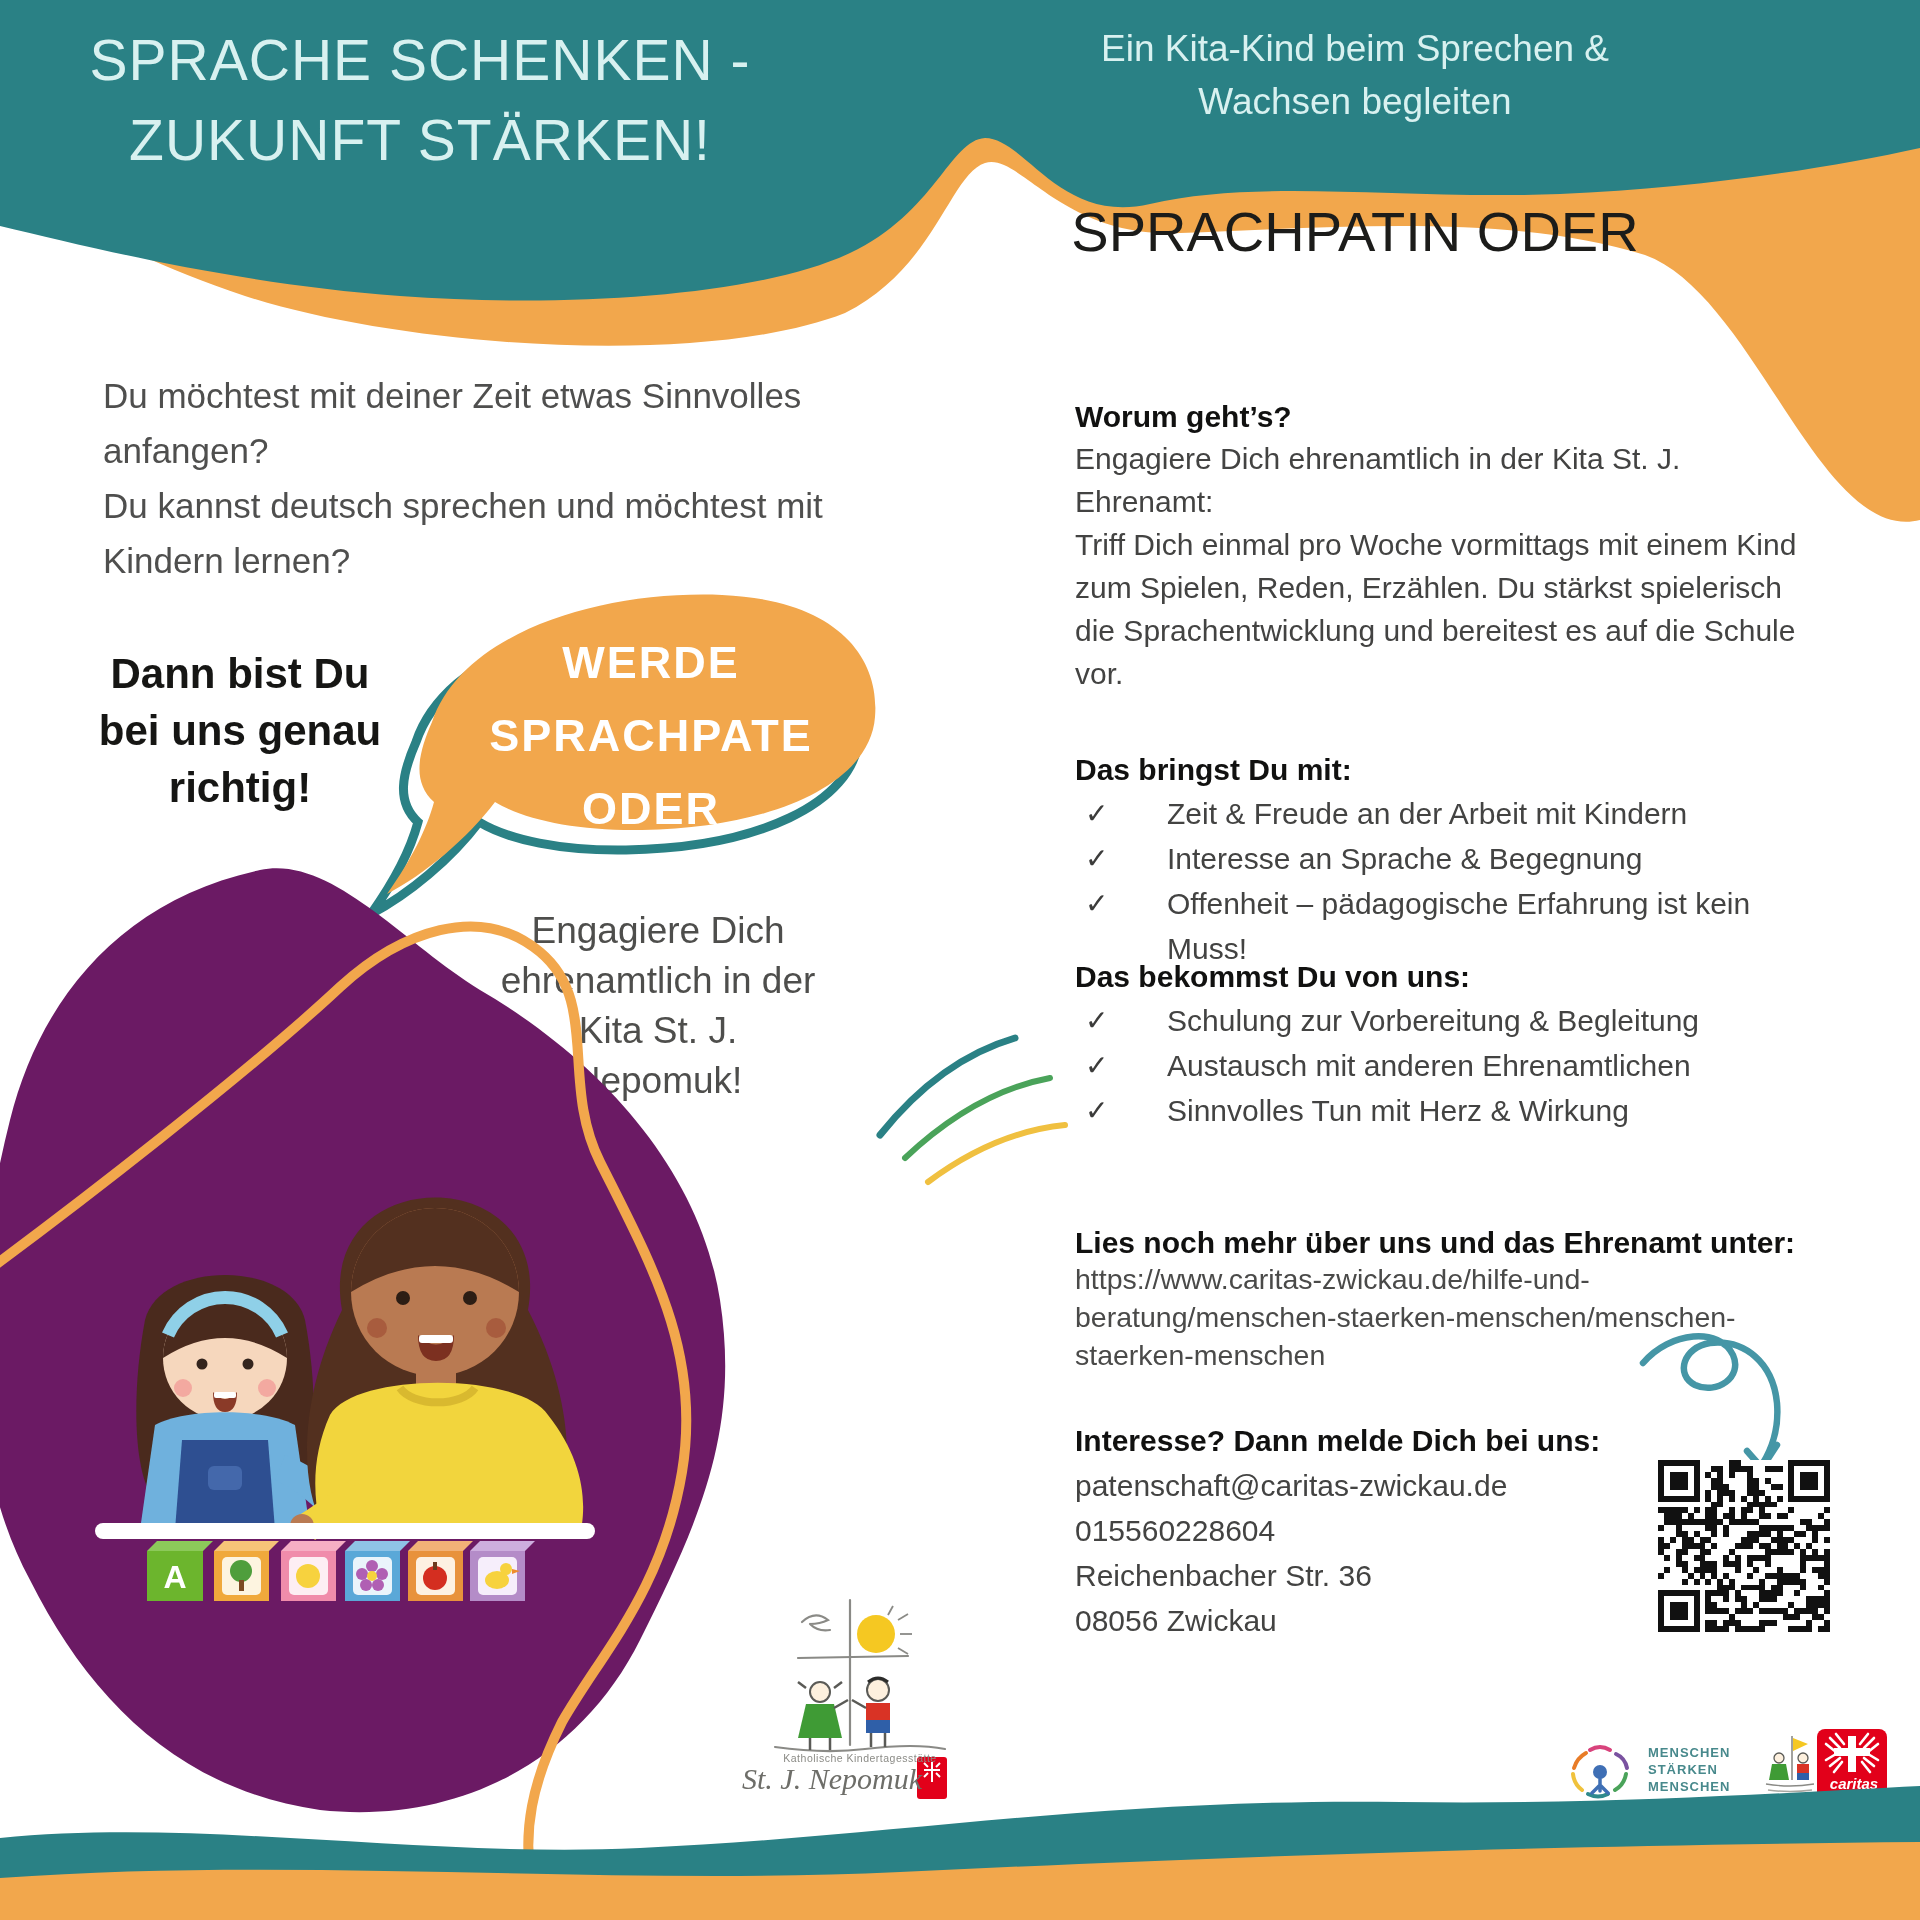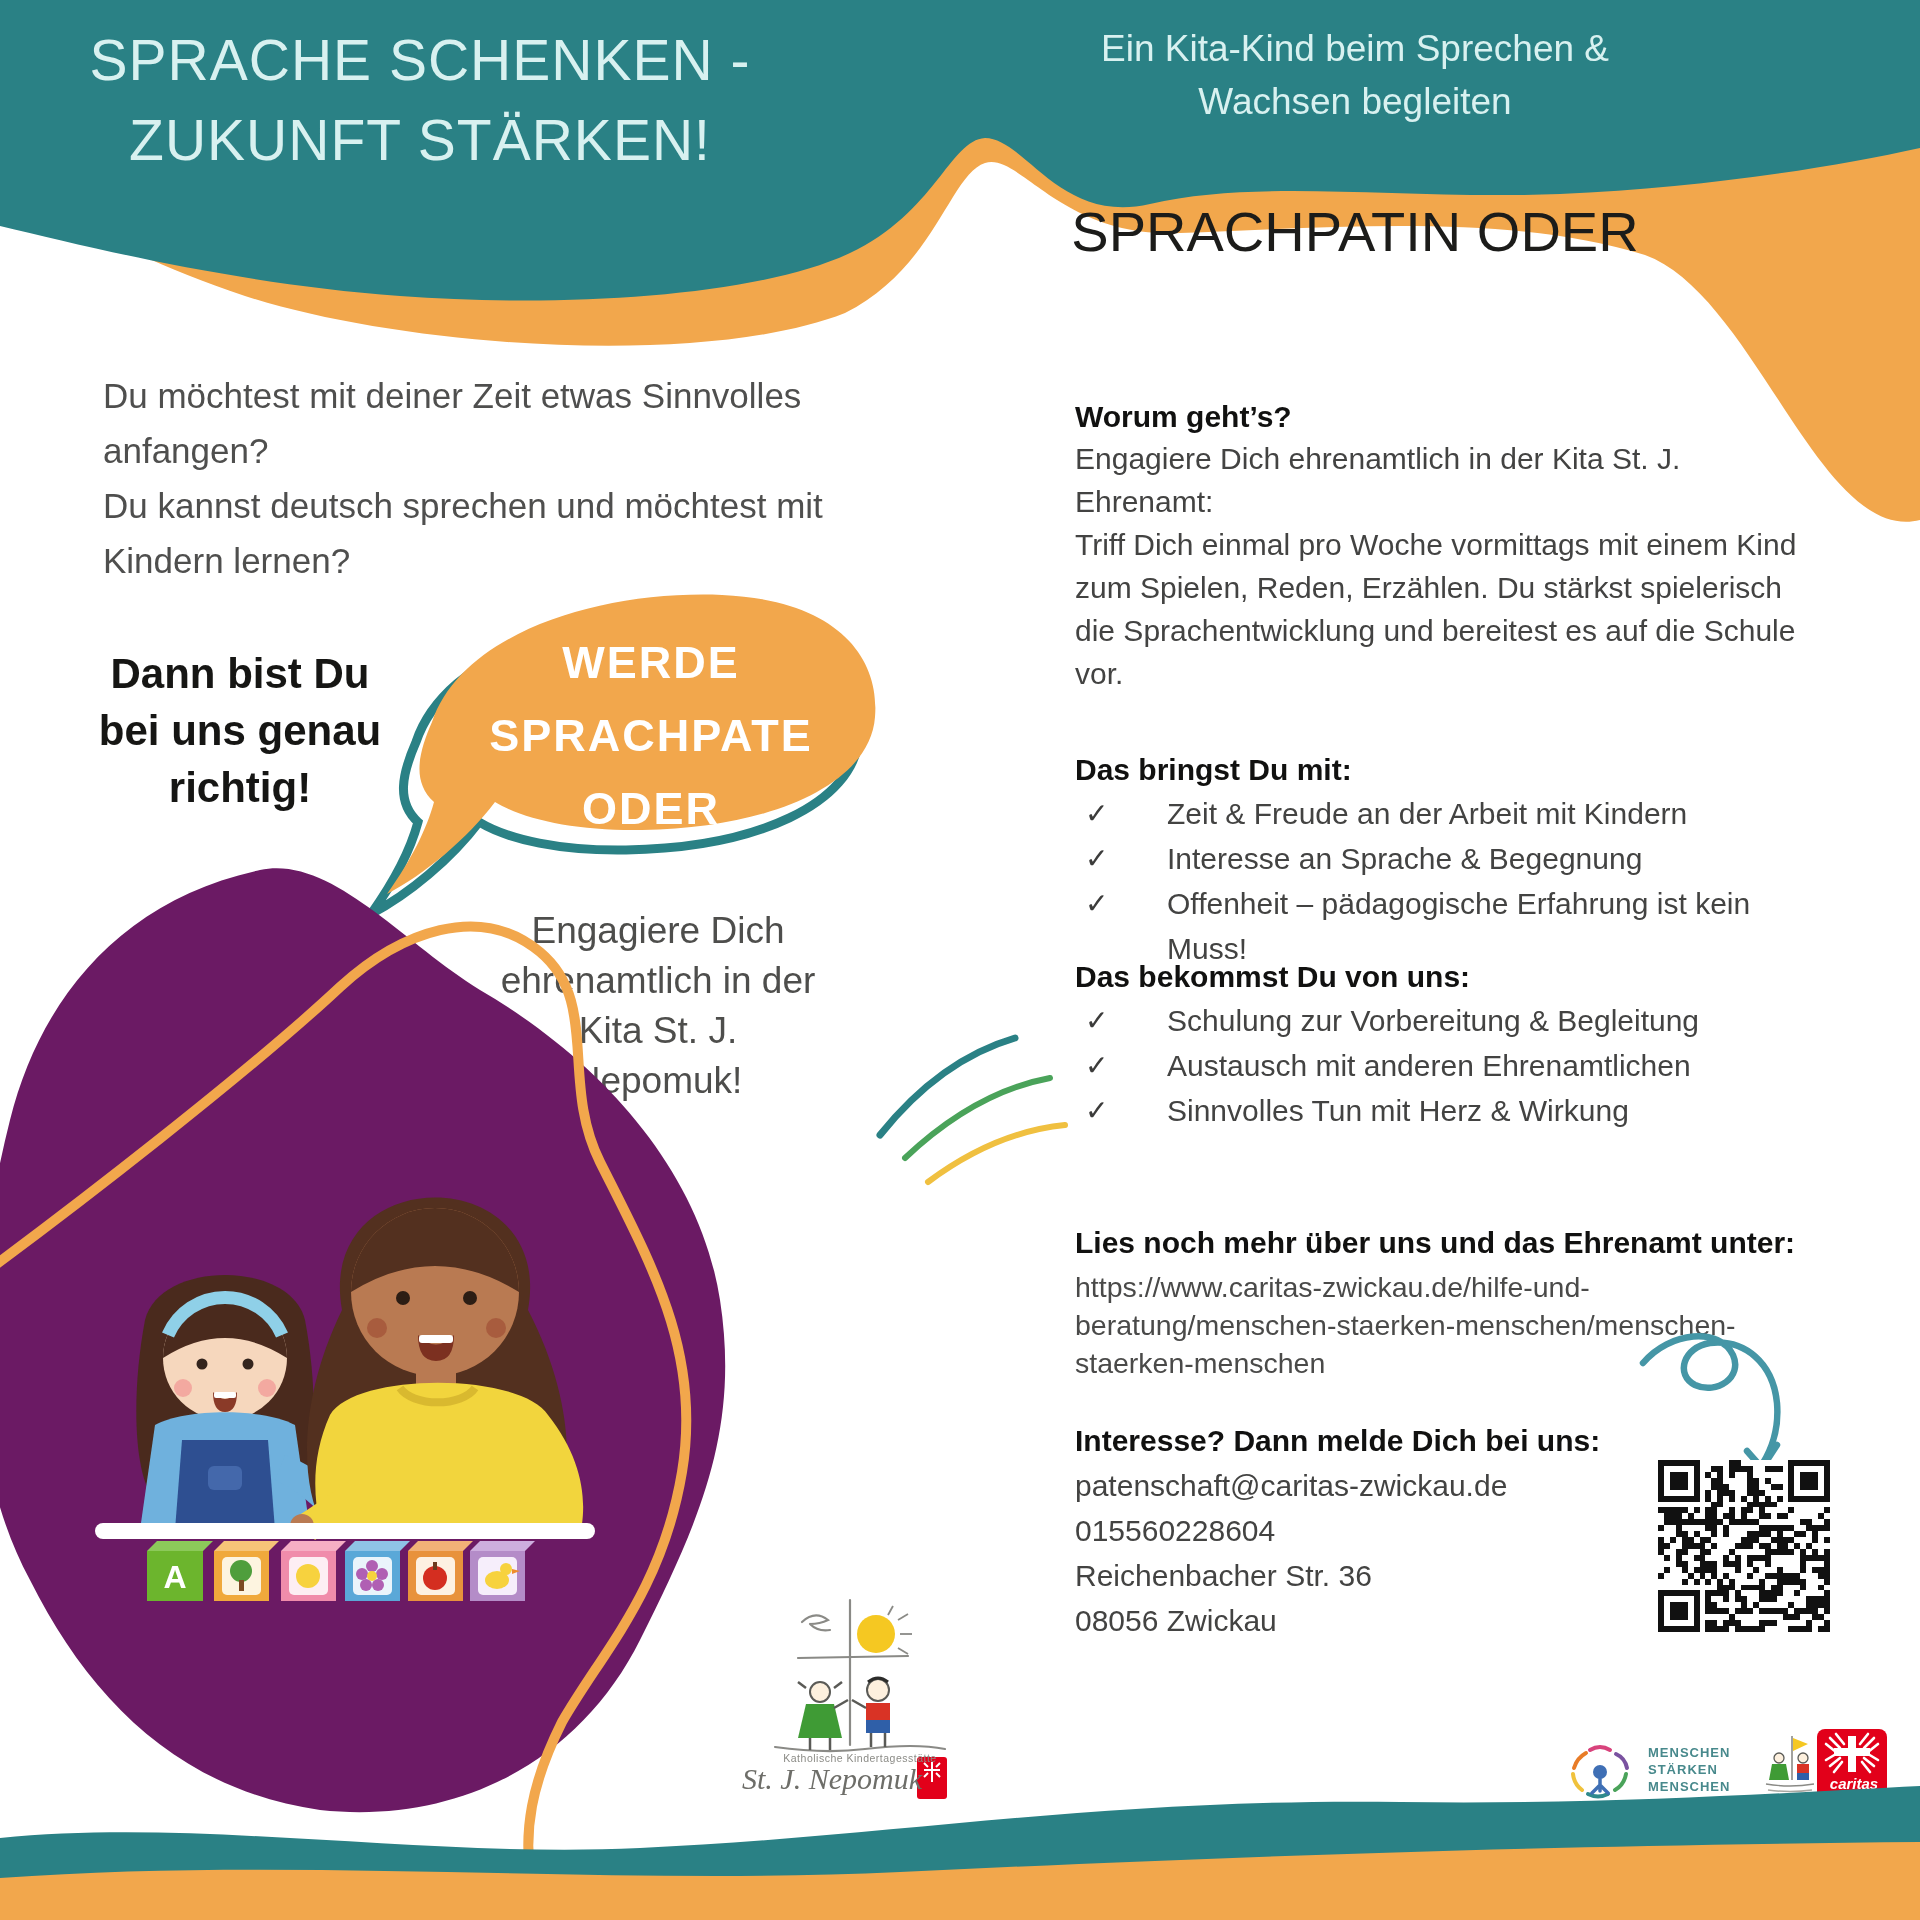--- a/index.html
+++ b/index.html
@@ -277,21 +277,21 @@
         </div>
       <div class="row">
           <span class="check"></span>
           <span>Sinnvolles Tun mit Herz &amp; Wirkung</span>
         </div>
     </div>
   </div>
 
   <div class="abs rcol" style="top:1226px;">
     <div class="rtitle">Lies noch mehr über uns und das Ehrenamt unter:</div>
-    <div class="url" style="margin-top:8px">
+    <div class="url" style="margin-top:0">
       <div>https://www.caritas-zwickau.de/hilfe-und-</div>
       <div>beratung/menschen-staerken-menschen/menschen-</div>
       <div>staerken-menschen</div>
     </div>
   </div>
 
   <div class="abs rcol contact" style="top:1418px;">
     <div class="rtitle">Interesse? Dann melde Dich bei uns:</div>
     <div>patenschaft@caritas-zwickau.de</div>
     <div>015560228604</div>

